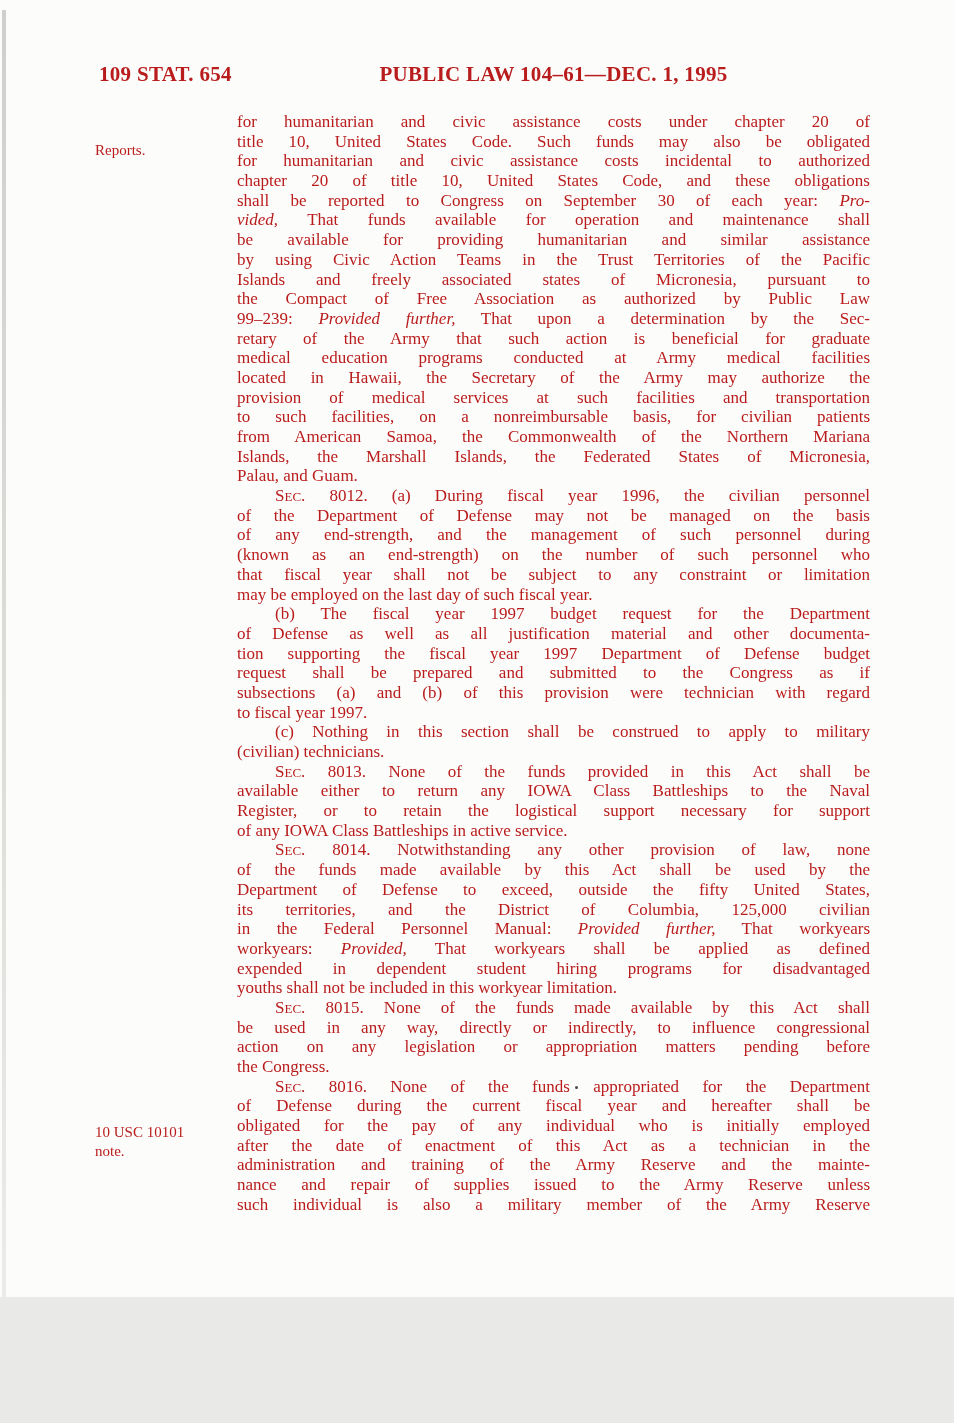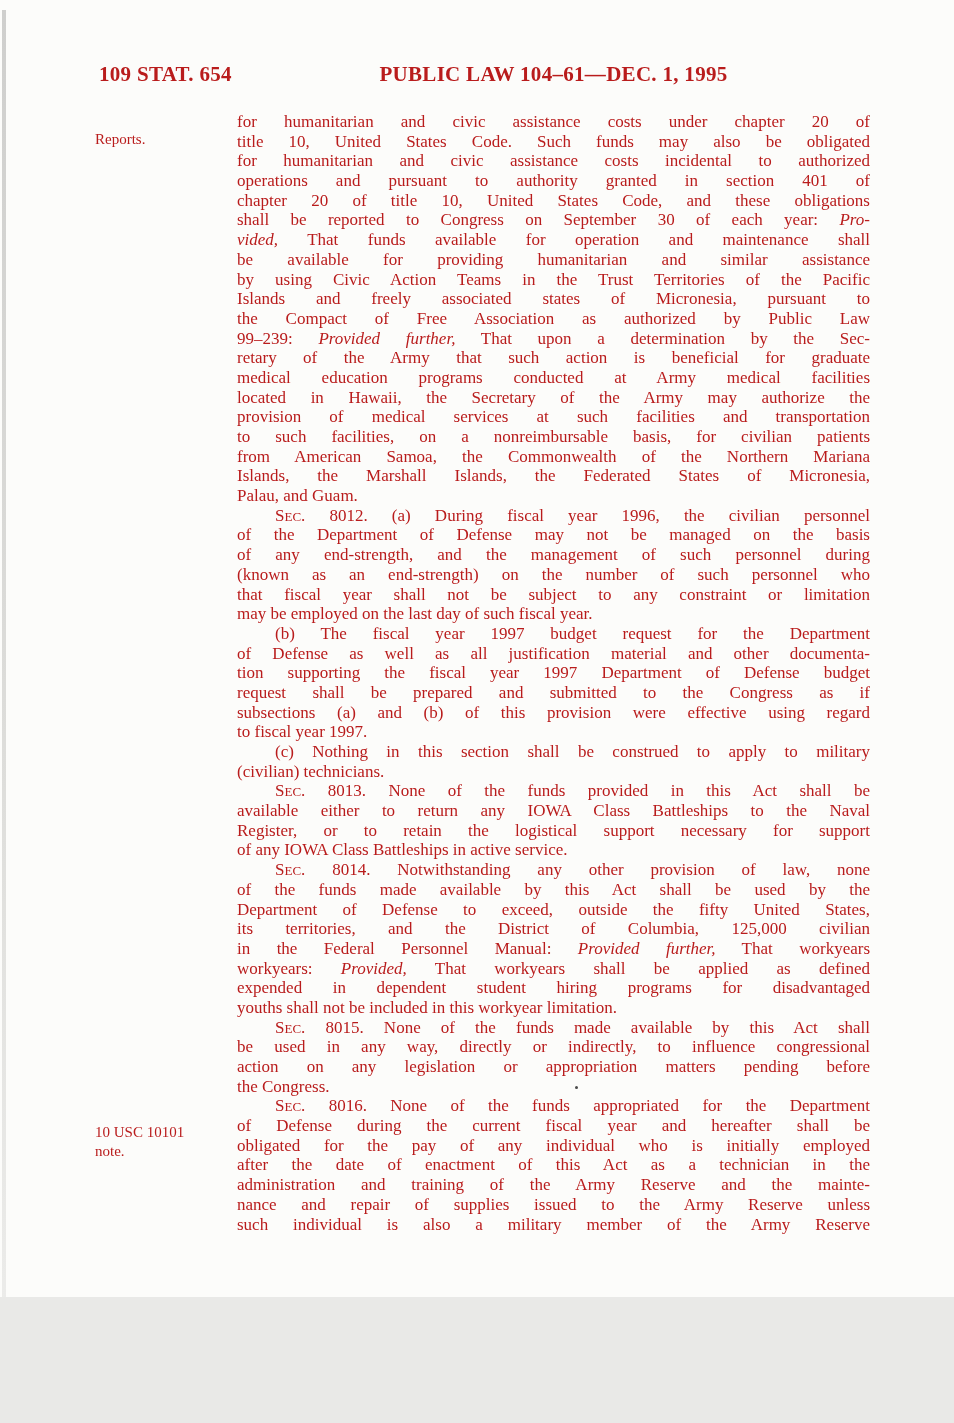--- a/index.html
+++ b/index.html
@@ -48,34 +48,33 @@
 
 <div class="page">
   <div class="scan-edge"></div>
 
   <div class="header-row">
     <span class="stat-num">109 STAT. 654</span>
     <span class="law-title">PUBLIC LAW 104–61—DEC. 1, 1995</span>
   </div>
 
   <div>
-      <div class="margin-note" style="top: 130px;">
+      <div class="margin-note" style="top: 141px;">
         <div>Reports.</div>
       </div>
       <div class="margin-note" style="top: 1123px;">
         <div>10 USC 10101</div>
         <div>note.</div>
       </div>
     </div>
 
   <div class="statute-body">
       <div class="line j"><span>for humanitarian and civic assistance costs under chapter 20 of</span></div>
       <div class="line j"><span>title 10, United States Code. Such funds may also be obligated</span></div>
       <div class="line j"><span>for humanitarian and civic assistance costs incidental to authorized</span></div>
-      <div class="line j"><span>operations and pursuant to authority granted in section 401 of</span></div>
       <div class="line j"><span>chapter 20 of title 10, United States Code, and these obligations</span></div>
       <div class="line j"><span>shall be reported to Congress on September 30 of each year: </span><span class="i">Pro-</span></div>
       <div class="line j"><span class="i">vided,</span><span> That funds available for operation and maintenance shall</span></div>
       <div class="line j"><span>be available for providing humanitarian and similar assistance</span></div>
       <div class="line j"><span>by using Civic Action Teams in the Trust Territories of the Pacific</span></div>
       <div class="line j"><span>Islands and freely associated states of Micronesia, pursuant to</span></div>
       <div class="line j"><span>the Compact of Free Association as authorized by Public Law</span></div>
       <div class="line j"><span>99–239: </span><span class="i">Provided further,</span><span> That upon a determination by the Sec-</span></div>
       <div class="line j"><span>retary of the Army that such action is beneficial for graduate</span></div>
       <div class="line j"><span>medical education programs conducted at Army medical facilities</span></div>
@@ -88,21 +87,21 @@
       <div class="line j ind"><span>S</span><span class="sc">EC</span><span>. 8012. (a) During fiscal year 1996, the civilian personnel</span></div>
       <div class="line j"><span>of the Department of Defense may not be managed on the basis</span></div>
       <div class="line j"><span>of any end-strength, and the management of such personnel during</span></div>
       <div class="line j"><span>(known as an end-strength) on the number of such personnel who</span></div>
       <div class="line j"><span>that fiscal year shall not be subject to any constraint or limitation</span></div>
       <div class="line"><span>may be employed on the last day of such fiscal year.</span></div>
       <div class="line j ind"><span>(b) The fiscal year 1997 budget request for the Department</span></div>
       <div class="line j"><span>of Defense as well as all justification material and other documenta-</span></div>
       <div class="line j"><span>tion supporting the fiscal year 1997 Department of Defense budget</span></div>
       <div class="line j"><span>request shall be prepared and submitted to the Congress as if</span></div>
-      <div class="line j"><span>subsections (a) and (b) of this provision were effective using regard</span></div>
+      <div class="line j"><span>subsections (a) and (b) of this provision were technician with regard</span></div>
       <div class="line"><span>to fiscal year 1997.</span></div>
       <div class="line j ind"><span>(c) Nothing in this section shall be construed to apply to military</span></div>
       <div class="line"><span>(civilian) technicians.</span></div>
       <div class="line j ind"><span>S</span><span class="sc">EC</span><span>. 8013. None of the funds provided in this Act shall be</span></div>
       <div class="line j"><span>available either to return any IOWA Class Battleships to the Naval</span></div>
       <div class="line j"><span>Register, or to retain the logistical support necessary for support</span></div>
       <div class="line"><span>of any IOWA Class Battleships in active service.</span></div>
       <div class="line j ind"><span>S</span><span class="sc">EC</span><span>. 8014. Notwithstanding any other provision of law, none</span></div>
       <div class="line j"><span>of the funds made available by this Act shall be used by the</span></div>
       <div class="line j"><span>Department of Defense to exceed, outside the fifty United States,</span></div>

